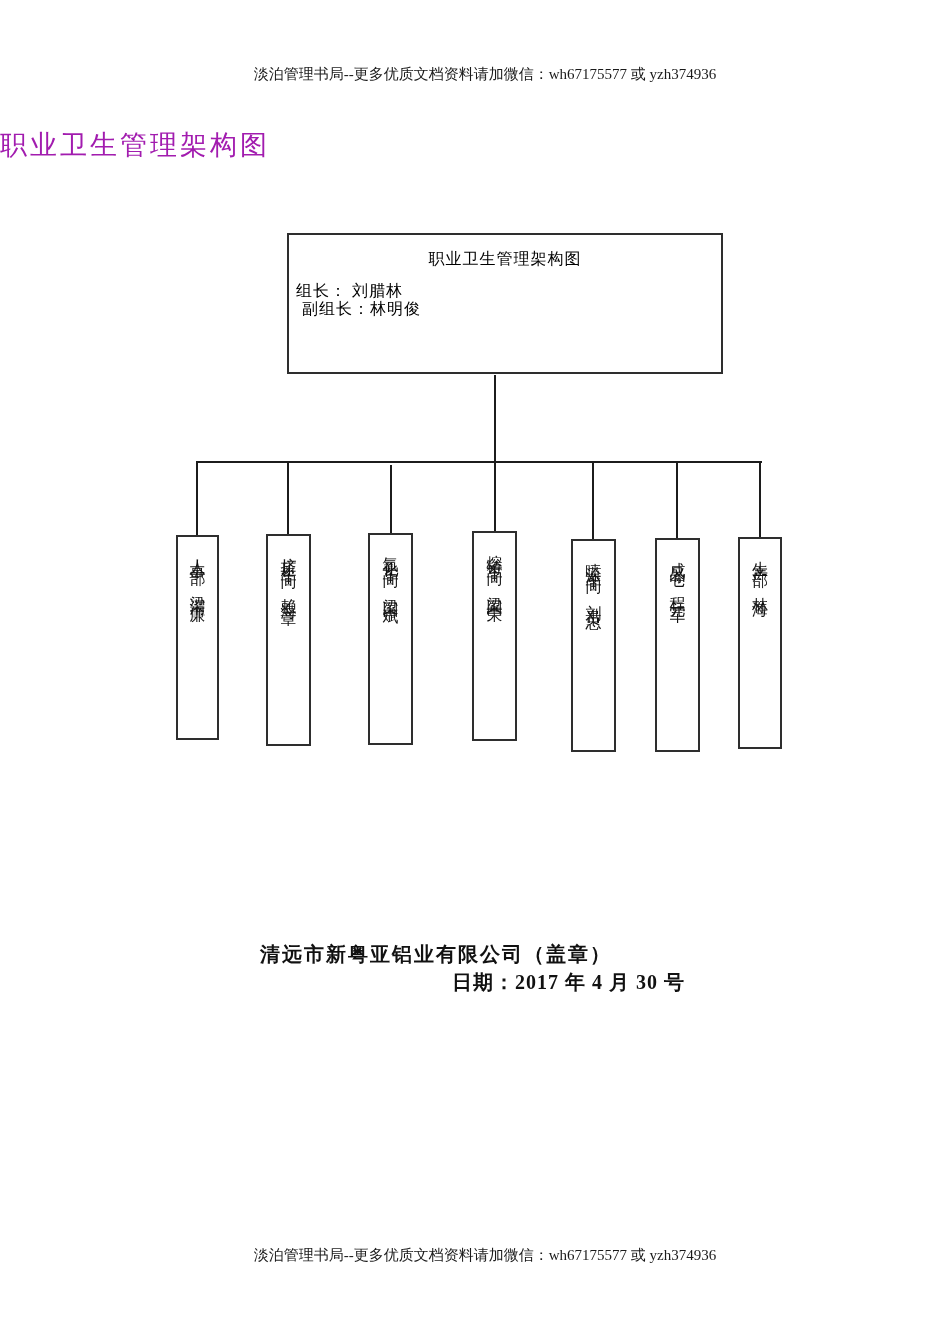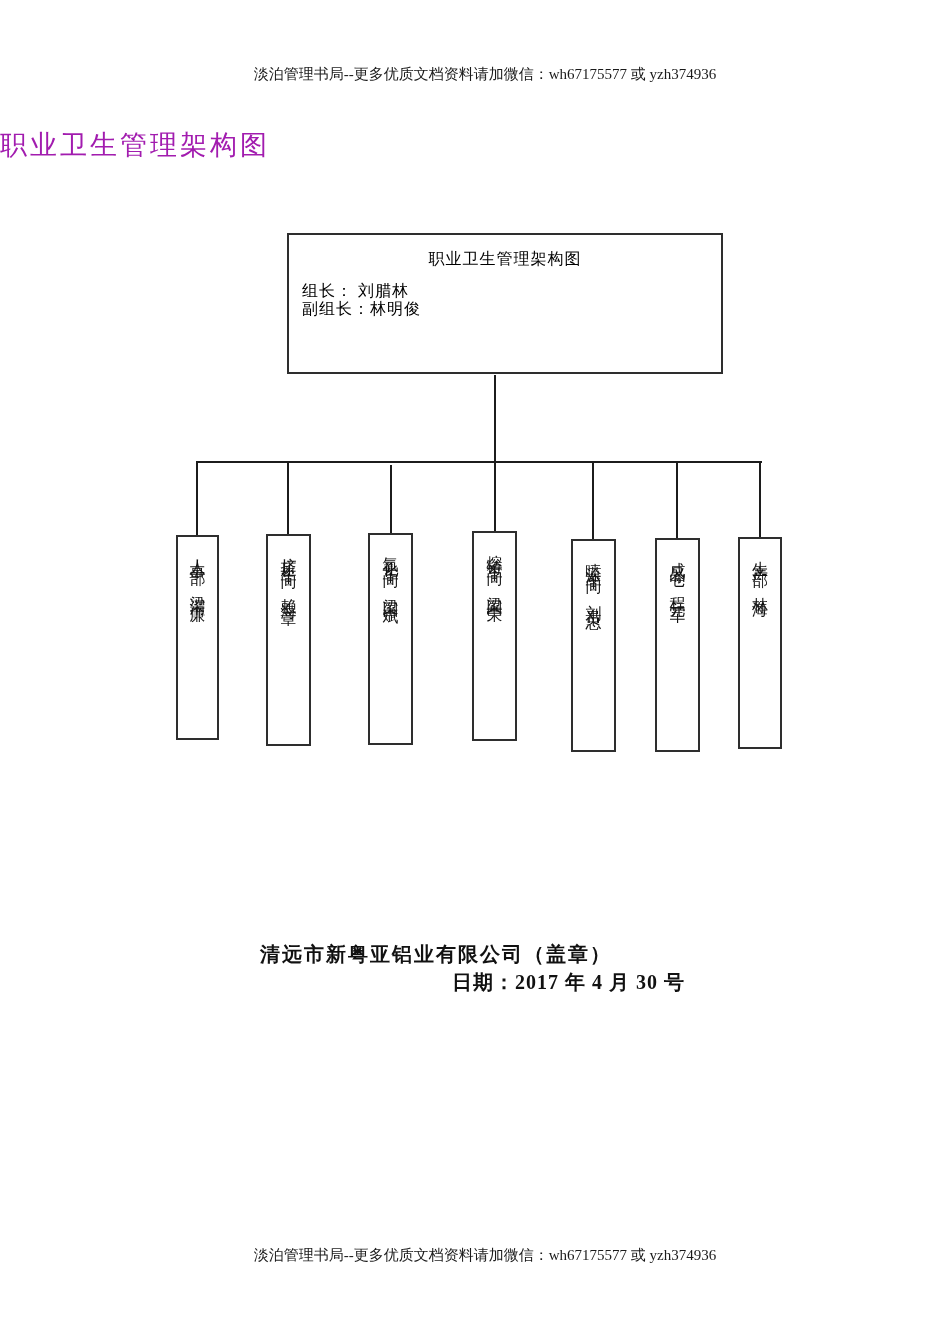--- a/index.html
+++ b/index.html
@@ -45,21 +45,21 @@
     font-size: 16px;
   }
   .leader-box-title {
     position: absolute;
     top: 14px;
     left: 0;
     width: 100%;
     text-align: center;
     letter-spacing: 1px;
   }
-  .leader-box-line1 { position: absolute; top: 46px; left: 13px; letter-spacing: 1px; }
+  .leader-box-line1 { position: absolute; top: 46px; left: 7px; letter-spacing: 1px; }
   .leader-box-line2 { position: absolute; top: 64px; left: 13px; letter-spacing: 1px; }
   .line { position: absolute; background: #1c1c1c; }
   .dept-box {
     position: absolute;
     border: 2px solid #2e2e2e;
     background: #fff;
     display: flex;
     justify-content: center;
     align-items: flex-start;
   }

